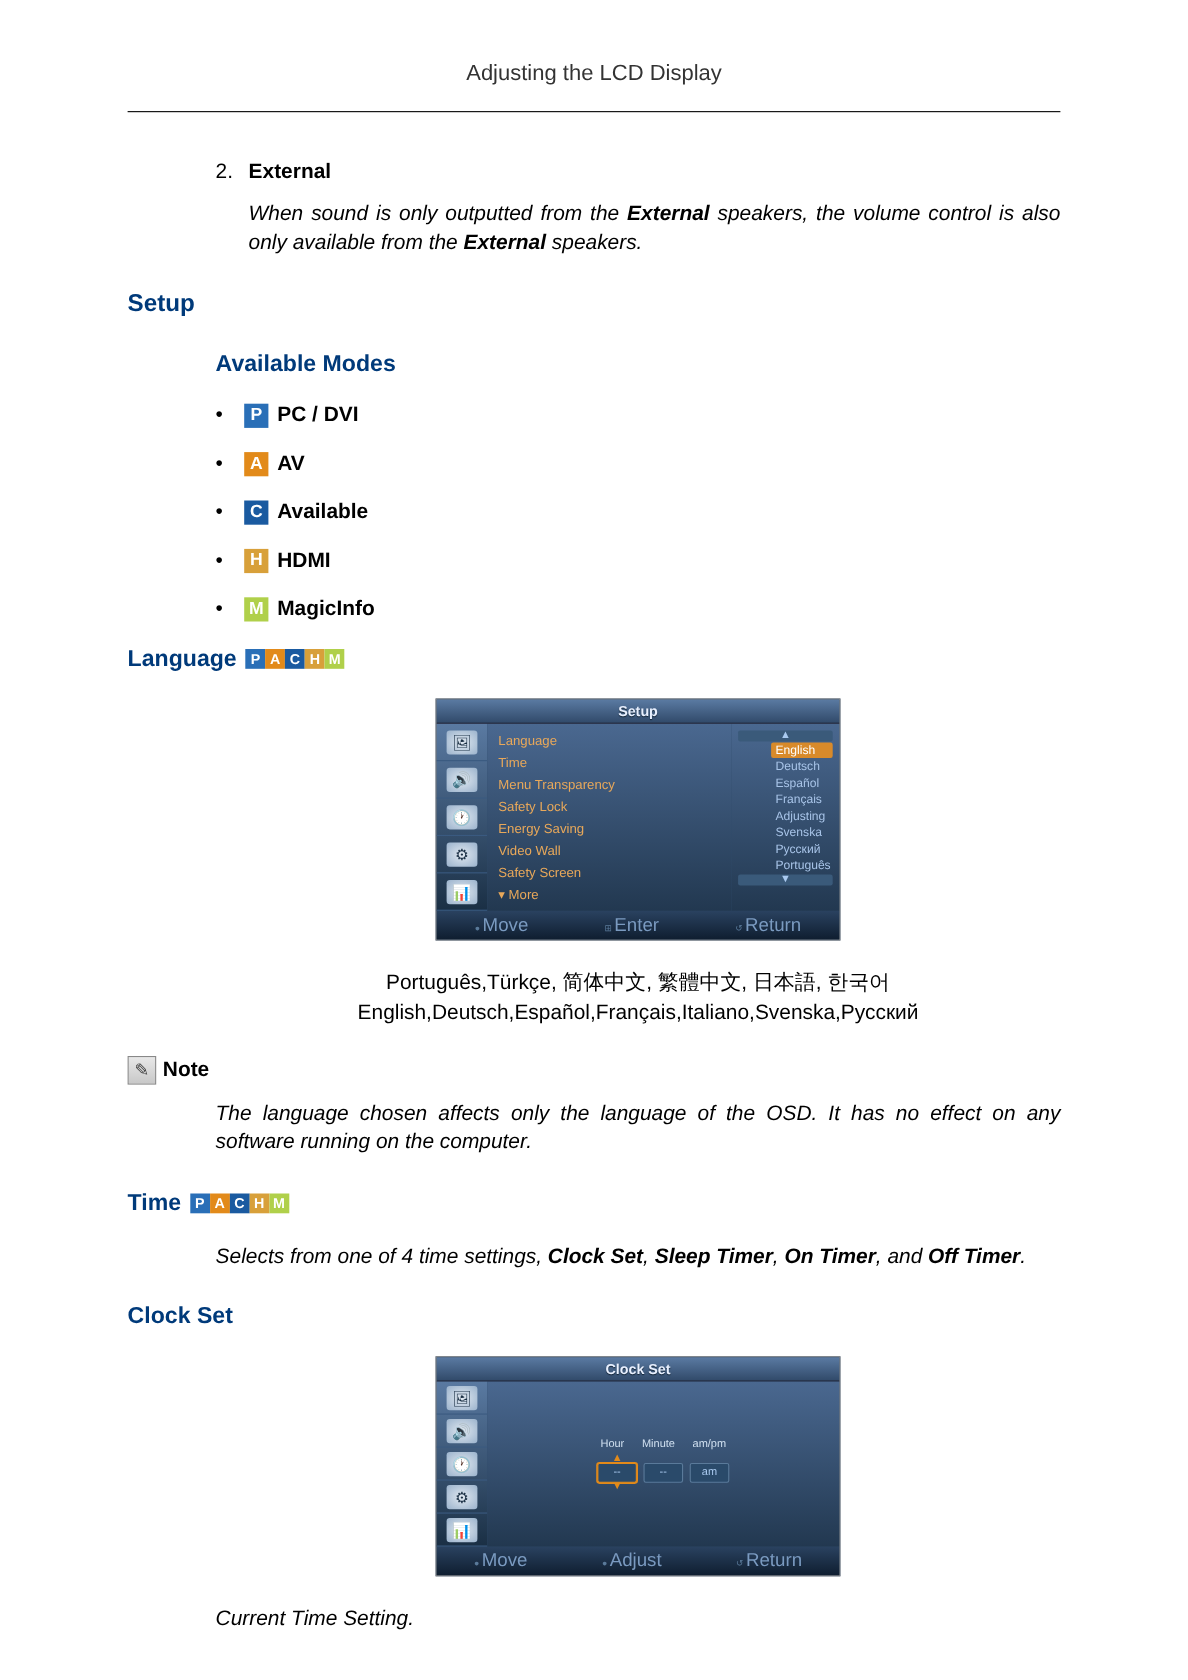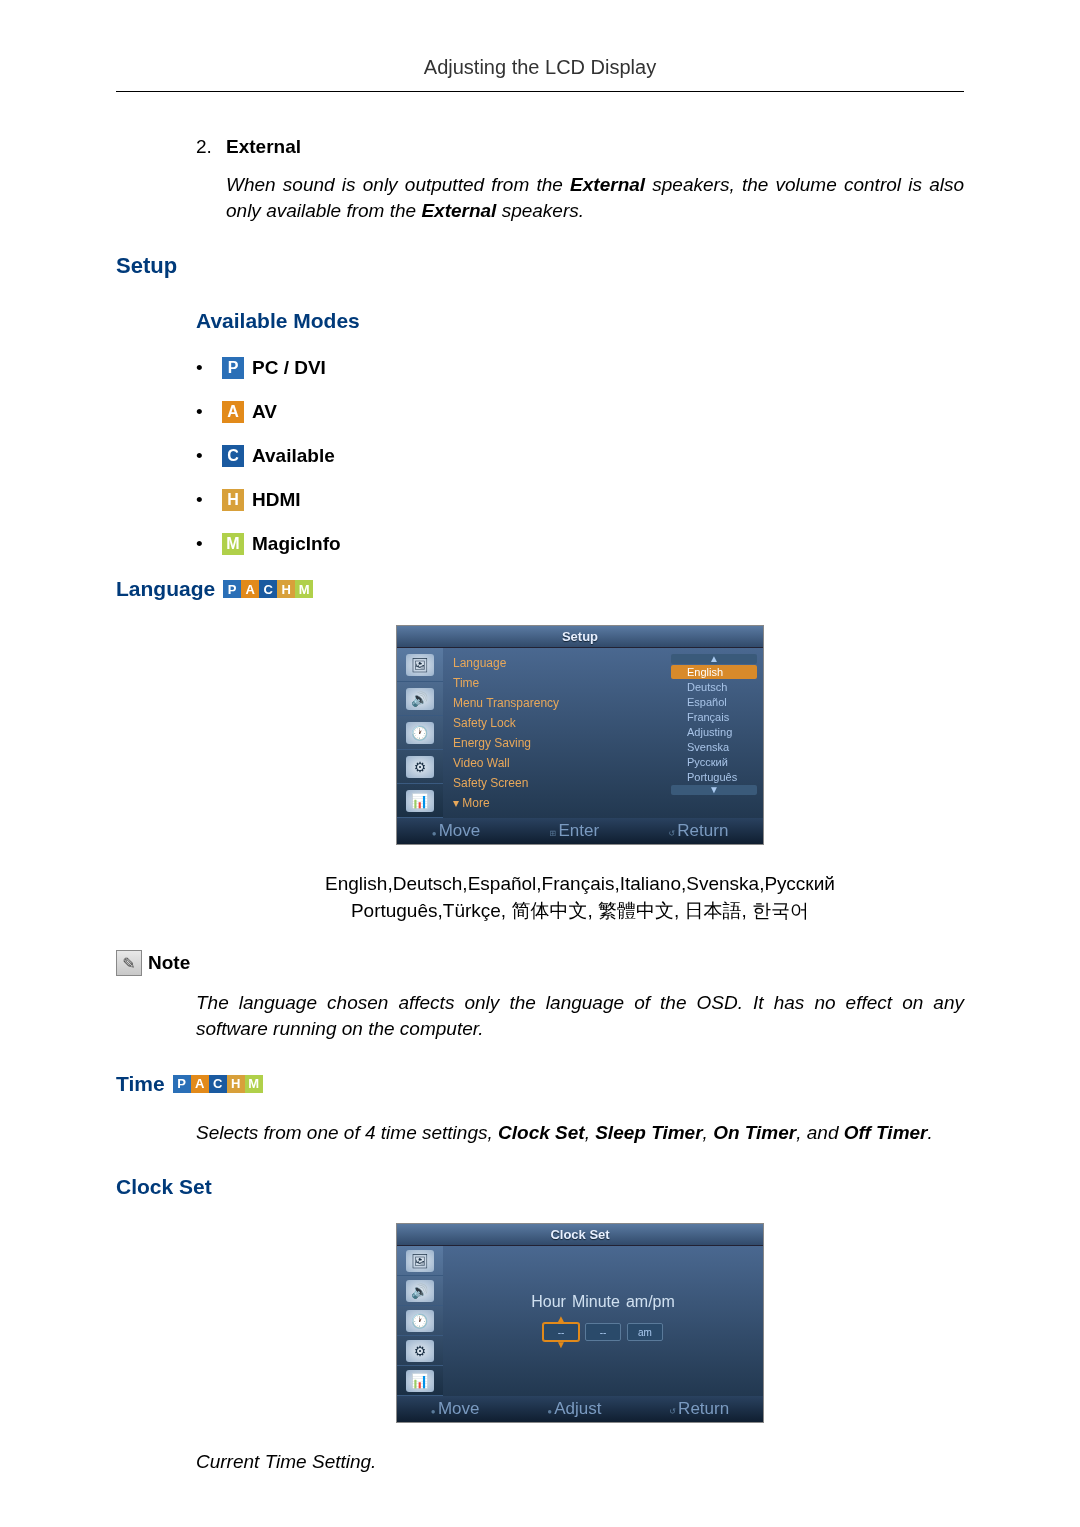--- a/index.html
+++ b/index.html
@@ -11,21 +11,21 @@
     height: 1527px;
     position: relative;
   }
   .page {
     padding: 56px 116px 0 116px;
   }
   .header-title {
     text-align: center;
     font-size: 20px;
     color: #333;
-    padding-bottom: 12px;
+    padding-bottom: 22px;
     border-bottom: 1px solid #000;
     margin-bottom: 44px;
   }
   .content { padding-left: 80px; }
   .num-item {
     display: flex;
     font-size: 19px;
     margin-bottom: 14px;
   }
   .num-item .num { width: 30px; flex: none; }
@@ -138,21 +138,21 @@
     width: 98px; flex: none;
     background: linear-gradient(#4a6890, #223850);
     padding: 6px 6px;
     display: flex; flex-direction: column; gap: 1px;
   }
   .osd-arrow {
     background: #3a5a7a; text-align: center; color: #aacaf0;
     font-size: 10px; line-height: 10px; border-radius: 2px;
   }
   .osd-opt {
-    color: #a8c4e8; font-size: 11px; padding: 1px 16px;
+    color: #a8c4e8; font-size: 11px; padding: 1px 4px; margin-left: 30px;
   }
   .osd-opt.sel {
     background: #d88a2a; color: #fff; border-radius: 2px;
   }
   .osd-footer {
     display: flex; justify-content: space-around;
     background: linear-gradient(#2a4260, #0f1e30);
     color: #7a9ac0; font-size: 17px; padding: 3px 0;
   }
   .osd-footer span::before { content: "● "; color: #5a7a9a; font-size: 8px; }
@@ -176,21 +176,21 @@
     font-size: 19px;
     line-height: 1.4;
     margin-bottom: 26px;
   }
   .clockset-body {
     display: flex; flex-direction: column; align-items: center; justify-content: center;
     flex: 1;
     background: linear-gradient(#4a6890, #223850);
     padding: 28px 10px;
   }
-  .clock-labels { display: flex; gap: 6px; color: #d0e0f0; font-size: 16px; margin-bottom: 4px; }
+  .clock-labels { display: flex; gap: 16px; color: #d0e0f0; font-size: 10px; margin-bottom: 4px; }
   .clock-fields { display: flex; gap: 6px; align-items: center; }
   .clock-box {
     width: 36px; height: 18px;
     background: #2a4a6a;
     border: 1px solid #5a7a9a;
     border-radius: 2px;
     color: #aacaf0; font-size: 10px;
     display: flex; align-items: center; justify-content: center;
   }
   .clock-box.sel { border-color: #e28a1a; box-shadow: 0 0 0 1px #e28a1a; }
@@ -301,22 +301,22 @@
         </div>
         <div class="osd-footer">
           <span>Move</span>
           <span class="enter">Enter</span>
           <span class="ret">Return</span>
         </div>
       </div>
     </div>
 
     <div class="lang-text">
+      <div>Português,Türkçe, 简体中文,  繁體中文, 日本語, 한국어</div>
       <div>English,Deutsch,Español,Français,Italiano,Svenska,Русский</div>
-      <div>Português,Türkçe, 简体中文,  繁體中文, 日本語, 한국어</div>
     </div>
 
     <div class="note-row">
       <div class="note-icon">✎</div>
       <div class="note-label">Note</div>
     </div>
     <p class="para">The language chosen affects only the language of the OSD. It has no effect on any software running on the computer.</p>
 
     <div class="h2 with-icons">
       <span>Time</span>

